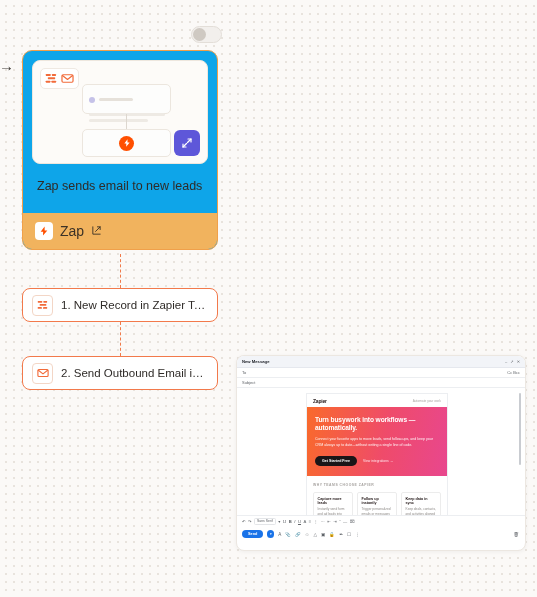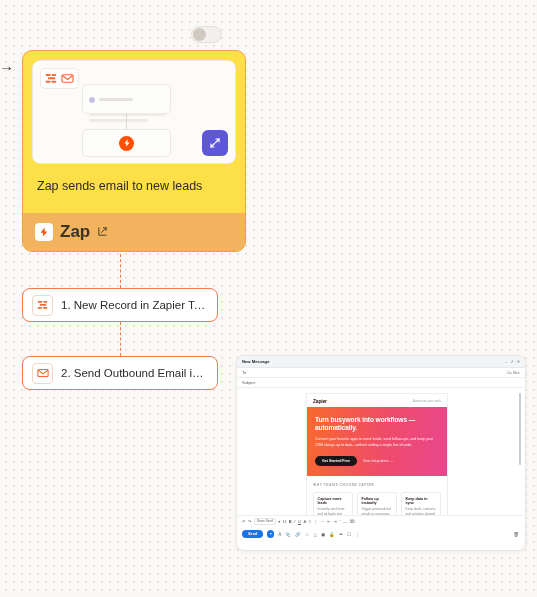--- a/index.html
+++ b/index.html
@@ -59,24 +59,24 @@
     height: 13px;
     border-radius: 50%;
     background: #cfc9c2;
   }
 
   
   #zap-card {
     position: absolute;
     left: 22px;
     top: 50px;
-    width: 224px;
+    width: 196px;
     border: 1.5px solid #f0a04a;
     border-radius: 10px;
-    background: #fde047;
+    background: #0ea5e9;
     overflow: hidden;
     box-sizing: border-box;
   }
   #zap-card-preview {
     margin: 9px 9px 0 9px;
     height: 104px;
     border: 1px solid #eee7de;
     border-radius: 8px;
     background: #fdfbf8;
     position: relative;
@@ -159,23 +159,23 @@
     gap: 7px;
   }
   #zap-card-footer .badge {
     width: 18px; height: 18px;
     background: #fff;
     border-radius: 4px;
     display: flex; align-items: center; justify-content: center;
   }
   #zap-card-footer .badge svg { width: 10px; height: 10px; display: block; }
   #zap-card-footer .label {
-    font-size: 17px;
+    font-size: 14px;
     color: #3c3226;
-    font-weight: 700;
+    font-weight: 400;
   }
   #zap-card-footer .ext svg { width: 11px; height: 11px; display: block; }
 
   
   .dashed {
     position: absolute;
     left: 120px;
     width: 0;
     border-left: 1.5px dashed #f07a4a;
   }

